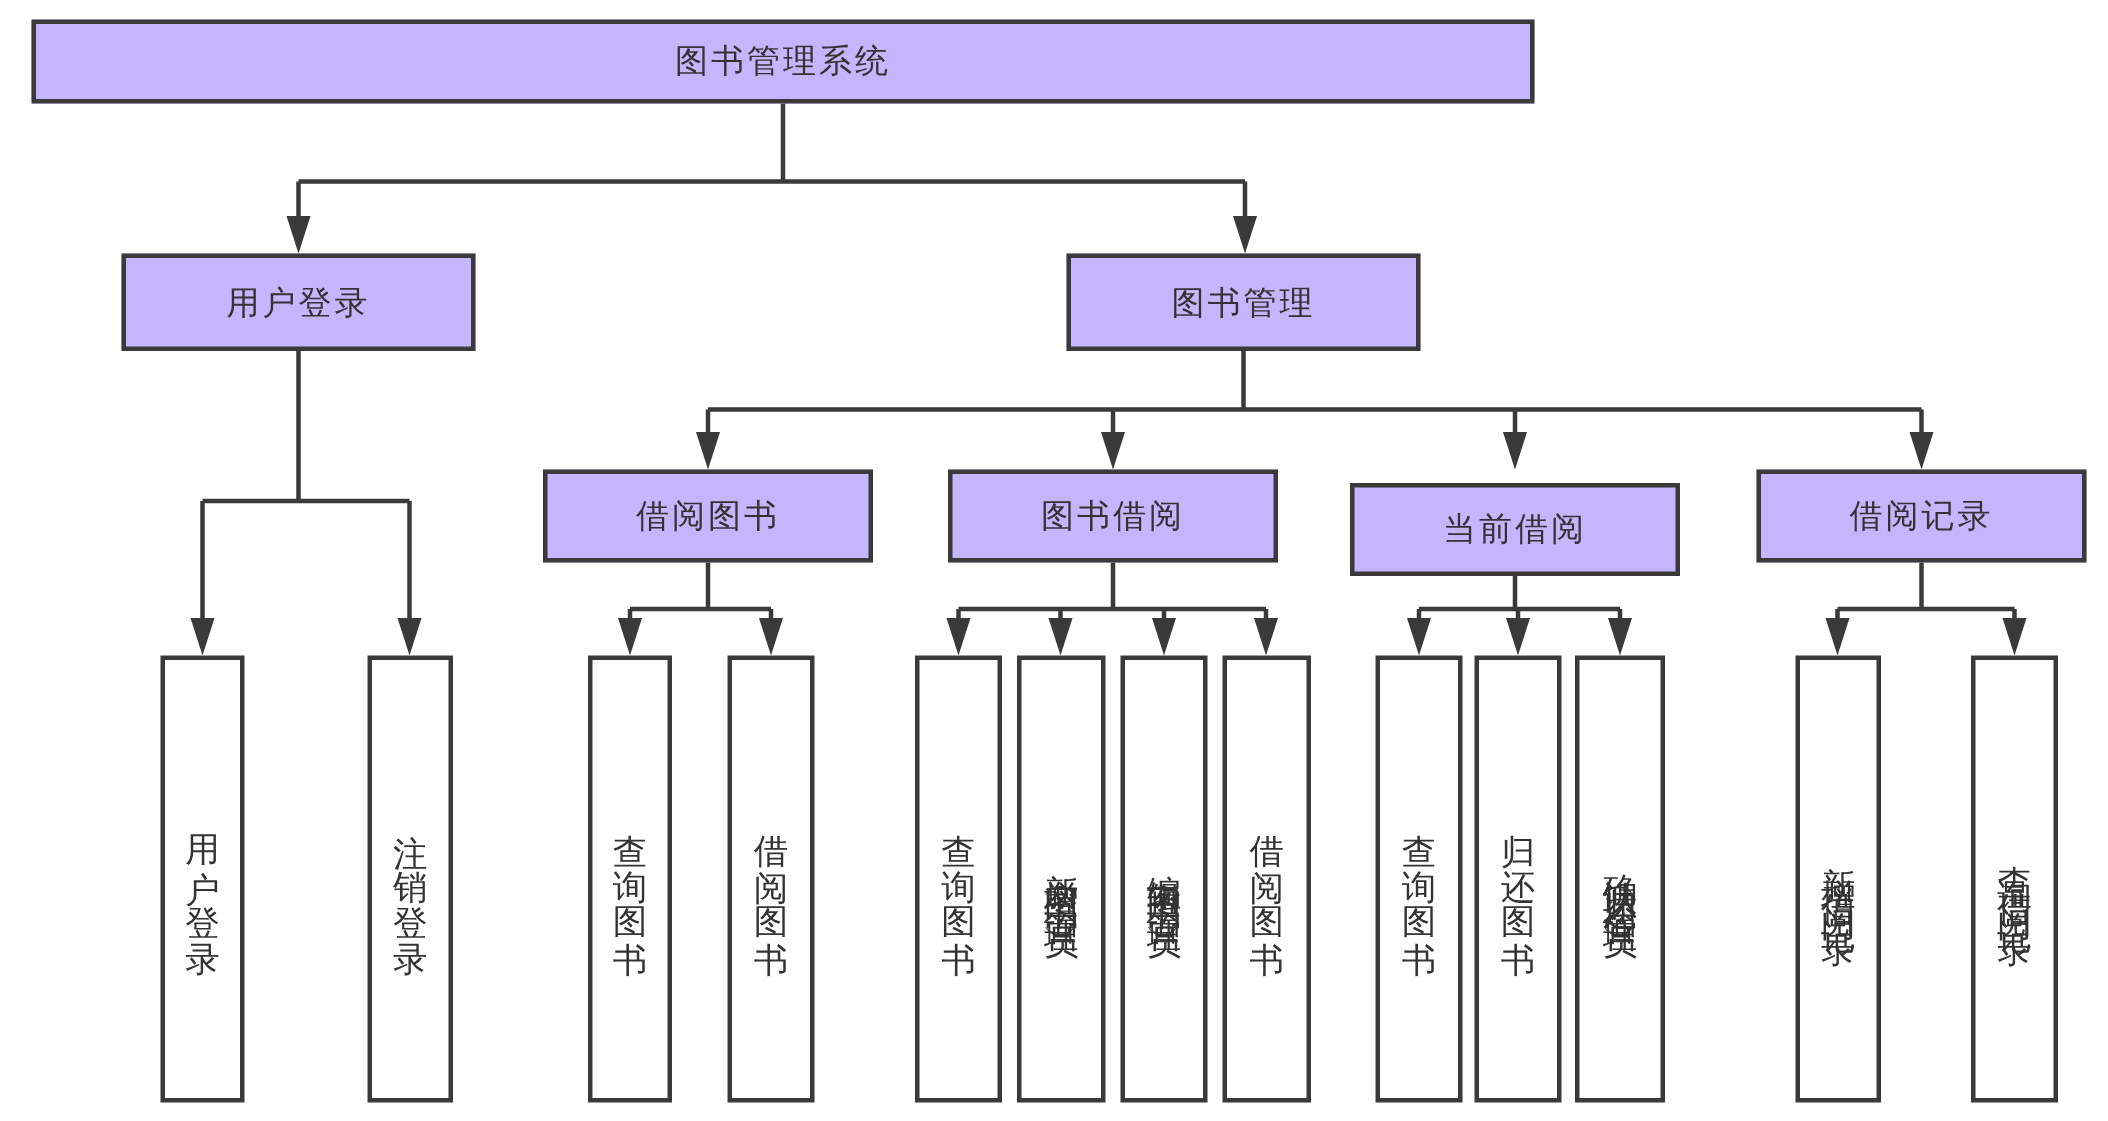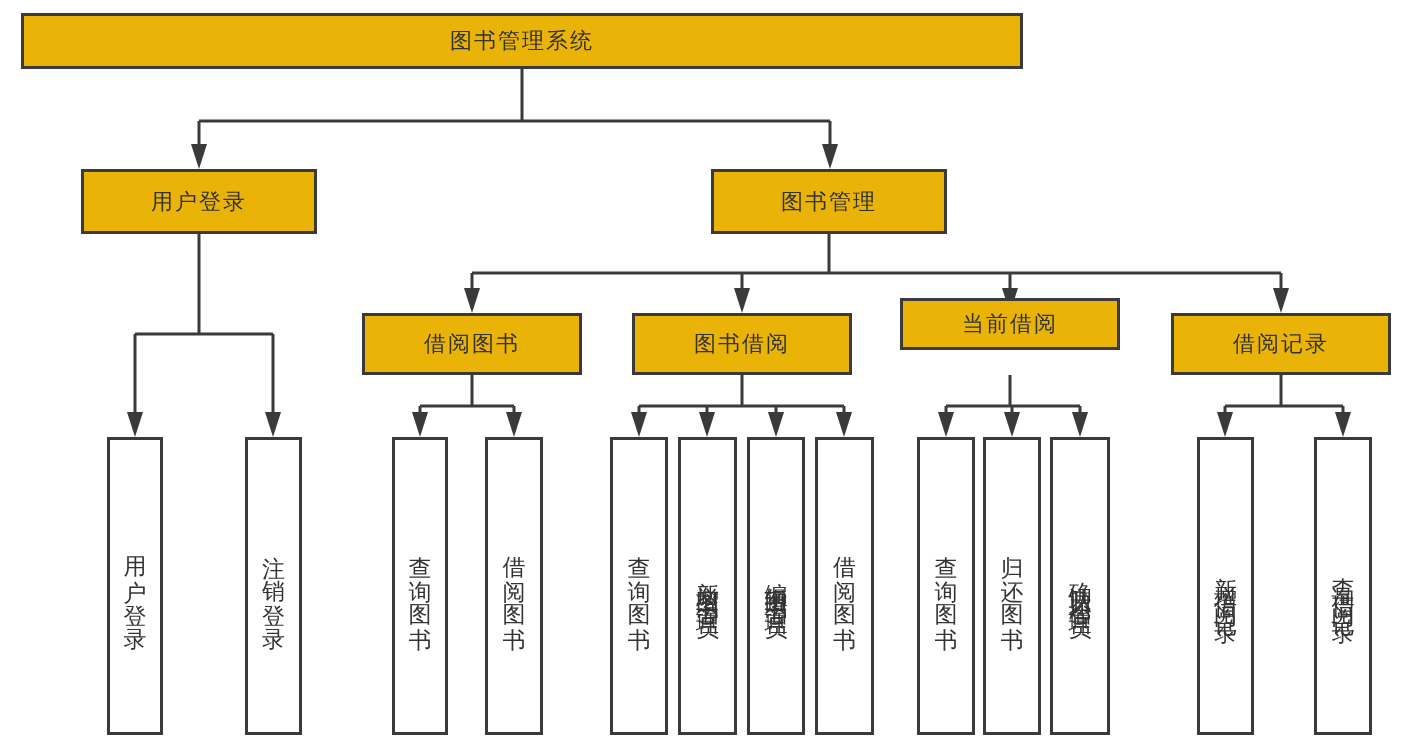--- a/index.html
+++ b/index.html
@@ -6,21 +6,21 @@
   .stage {
     position:relative; width:1405px; height:747px;
     background:var(--bg,#fff); overflow:hidden;
     font-family:"Liberation Sans", sans-serif;
   }
   .wires { position:absolute; left:0; top:0; width:1405px; height:747px; }
   .wire  { fill:none; stroke:var(--line,#3a3a3a); stroke-width:3; }
   .head  { fill:var(--line,#3a3a3a); stroke:none; }
   .node {
     position:absolute; box-sizing:border-box;
-    background:#eab308; border:3px solid var(--line,#3a3a3a);
+    background:#c4b5fd; border:3px solid var(--line,#3a3a3a);
     display:flex; align-items:center; justify-content:center;
     font-size:22px; color:var(--text,#333); letter-spacing:2px;
     white-space:nowrap;
   }
   .leaf {
     position:absolute; box-sizing:border-box; top:437px; height:298px;
     background:#fff; border:3px solid var(--line,#3a3a3a);
     display:flex; align-items:center; justify-content:center;
   }
   .vtext {
@@ -84,21 +84,21 @@
   <div class="node" style="left:711px; top:169px; width:236px; height:65px;justify-content:center;">
     <span>图书管理</span>
   </div>
 
   <div class="node" style="left:362px; top:313px; width:220px; height:62px;">
     <span>借阅图书</span>
   </div>
   <div class="node" style="left:632px; top:313px; width:220px; height:62px;">
     <span>图书借阅</span>
   </div>
-  <div class="node" style="left:900px; top:298px; width:220px; height:52px;">
+  <div class="node" style="left:900px; top:322px; width:220px; height:62px;">
     <span>当前借阅</span>
   </div>
   <div class="node" style="left:1171px; top:313px; width:220px; height:62px;">
     <span>借阅记录</span>
   </div>
 
   <div class="leaf" style="left:107px; width:56px;">
     <span class="vtext" style="letter-spacing: 24px;">用户登录</span>
   </div>
   <div class="leaf" style="left:245px; width:57px;">

